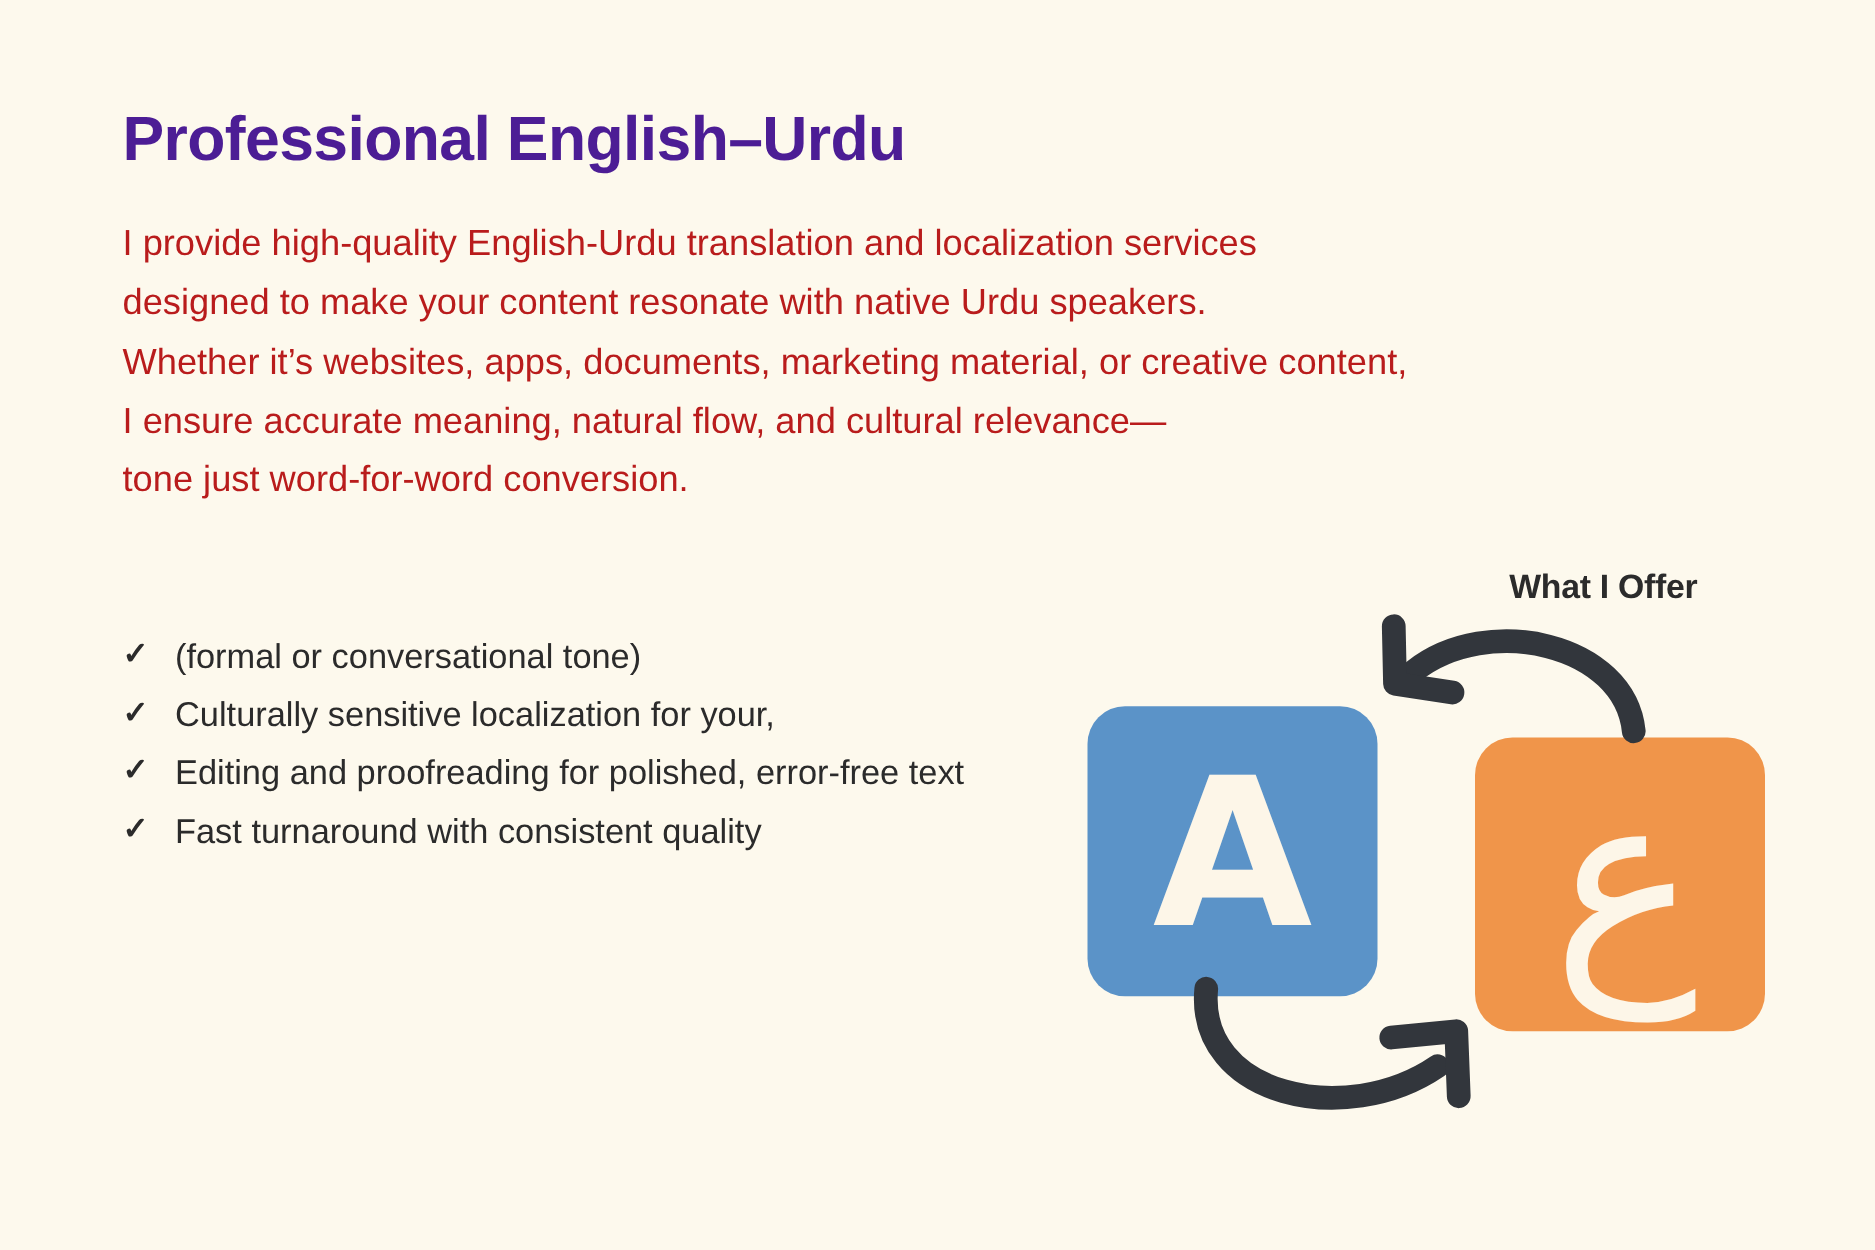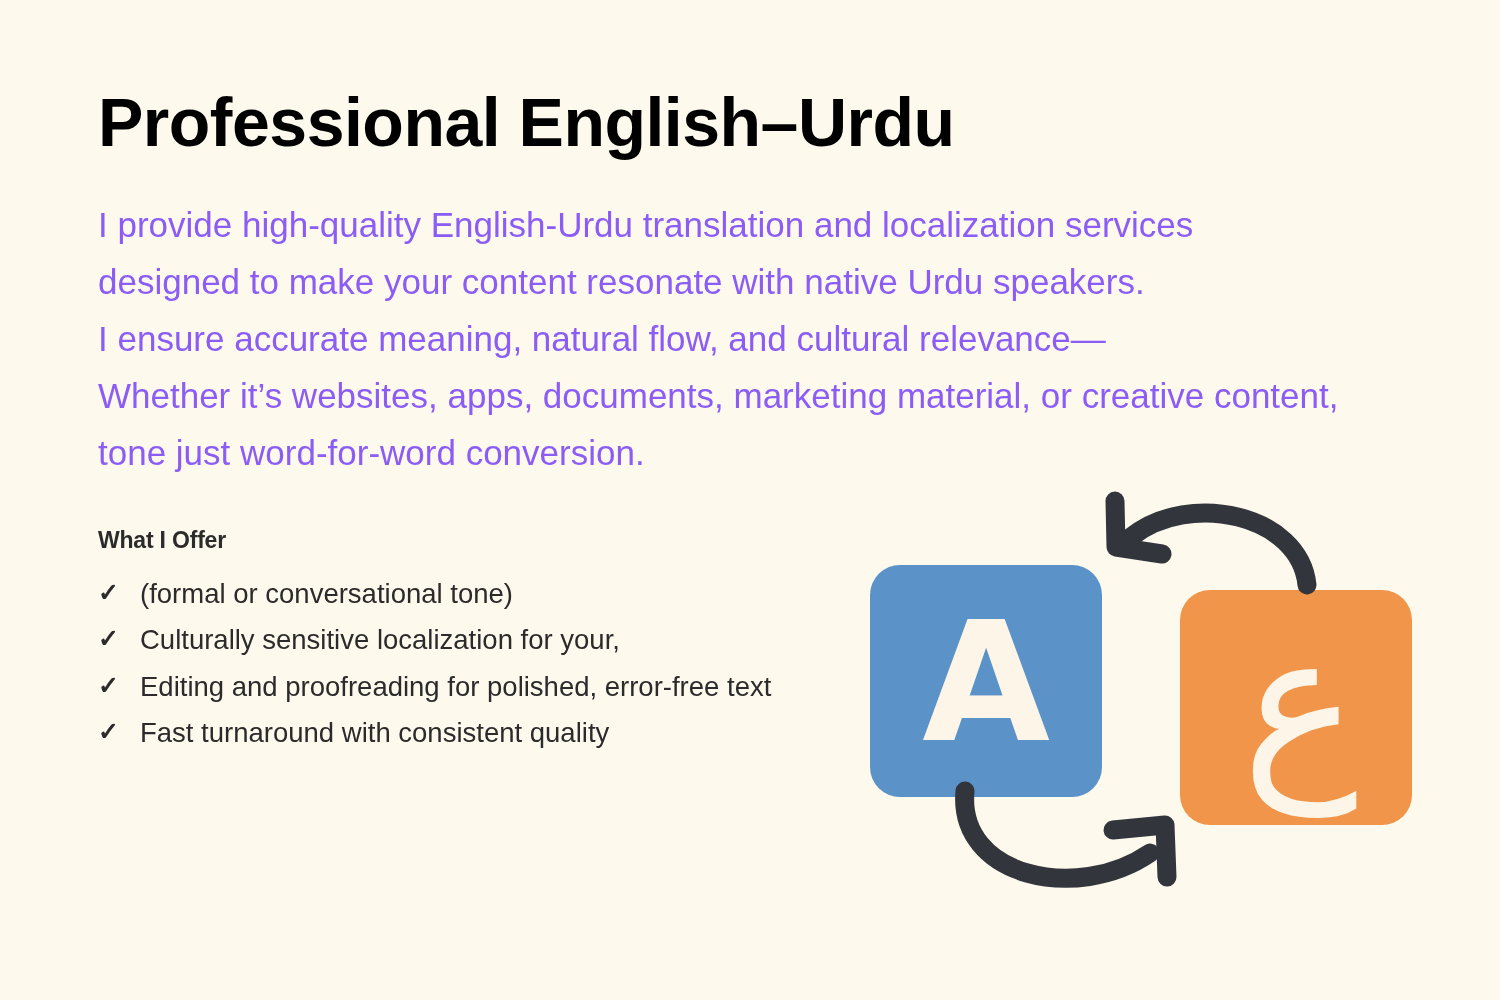--- a/index.html
+++ b/index.html
@@ -25,50 +25,51 @@
 
   
   #content {
     position: absolute;
     left: 98px;
     top: 78px;
     width: 1260px;
   }
 
   #page-title {
-    font-size: 68px;
+    font-size: 50px;
     font-weight: 700;
     line-height: 1.32;
     letter-spacing: -0.5px;
     margin: 0 0 28px 0;
-    color: #000000;
+    color: #4c1d95;
     max-width: 1000px;
   }
   #page-title .title-line {
     display: block;
   }
 
   #intro-paragraph {
-    font-size: 35px;
+    font-size: 29px;
     line-height: 1.63;
     margin: 0;
-    color: #8b5cf6;
+    color: #b91c1c;
     font-weight: 400;
   }
   #intro-paragraph .para-line {
     display: block;
     white-space: nowrap;
   }
 
   #offer-heading {
-    font-size: 23px;
+    font-size: 27px;
     font-weight: 700;
     margin: 46px 0 18px 0;
     color: #2B2B2B;
     letter-spacing: -0.2px;
+    text-align: right;
   }
 
   #offer-list {
     list-style: none;
     margin: 0;
     padding: 0;
   }
   .offer-item {
     display: flex;
     align-items: flex-start;
@@ -118,22 +119,22 @@
 
   <div id="content">
 
     <h1 id="page-title">
       <span class="title-line">Professional English–Urdu</span>
     </h1>
 
     <p id="intro-paragraph">
       <span class="para-line">I provide high-quality English-Urdu translation and localization services</span>
       <span class="para-line">designed to make your content resonate with native Urdu speakers.</span>
+      <span class="para-line">Whether it’s websites, apps, documents, marketing material, or creative content,</span>
       <span class="para-line">I ensure accurate meaning, natural flow, and cultural relevance—</span>
-      <span class="para-line">Whether it’s websites, apps, documents, marketing material, or creative content,</span>
       <span class="para-line">tone just word-for-word conversion.</span>
     </p>
 
     <h2 id="offer-heading">What I Offer</h2>
 
     <ul id="offer-list">
 
       <li class="offer-item">
         <span class="check-icon">✓</span>
         <span class="offer-text">

